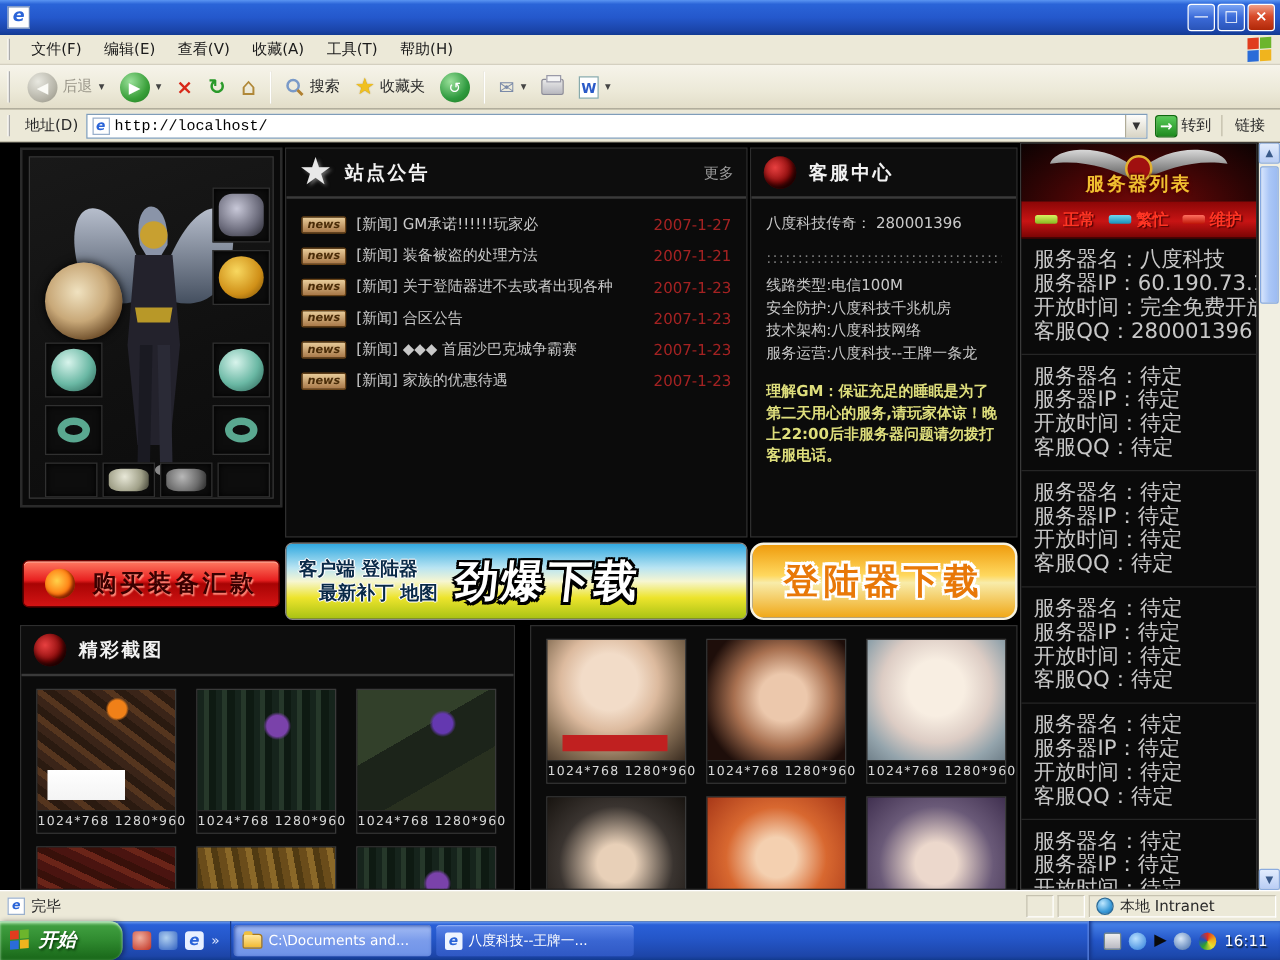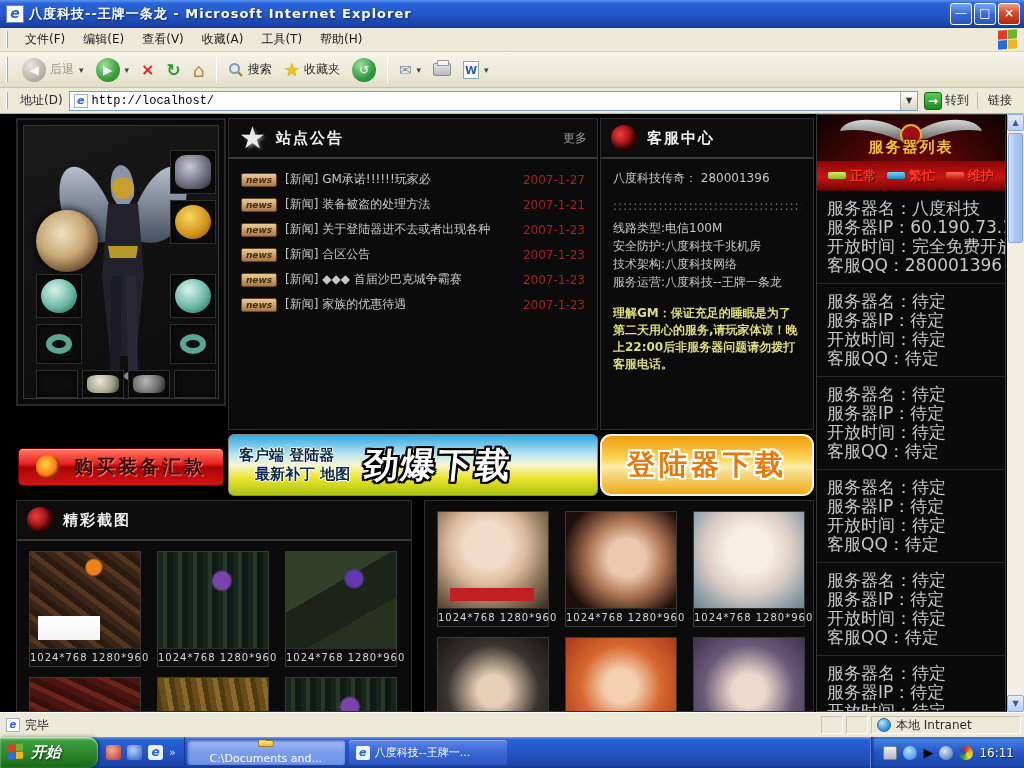--- a/index.html
+++ b/index.html
@@ -202,21 +202,21 @@
   .start-flag { width:17px; height:17px; display:grid; grid-template-columns:7px 7px; grid-template-rows:7px 7px; gap:1px; transform:skewY(-5deg); }
   .start-txt { color:#fff; font-weight:bold; font-style:italic; font-size:15px; text-shadow:1px 1px 2px #0a3a0a; }
   .qlaunch { display:flex; align-items:center; gap:6px; padding:0 8px; border-right:1px solid #1a3a88; height:100%; }
   .ql-ico { width:15px; height:15px; border-radius:3px; }
   .ql-1 { background:radial-gradient(circle at 40% 35%,#f0b0a0,#c03020); }
   .ql-2 { background:radial-gradient(circle at 40% 35%,#b0d0f0,#3060c0); }
   .ql-3 { background:#e8f0ff; color:#2a64d8; font-weight:bold; font-style:italic; font-size:12px; line-height:14px; text-align:center; }
   .ql-more { color:#dfe8ff; font-size:11px; }
   .task { height:25px; width:158px; margin:0 2px; border-radius:3px; display:flex; align-items:center; gap:5px; padding:0 7px;
     color:#fff; font-size:11px; white-space:nowrap; overflow:hidden; }
-  .task.active { background:linear-gradient(180deg,#a5bdf4,#7b9ceb 50%,#6f93e8); box-shadow:inset 1px 1px 3px #3a5ab0;flex-direction:column; }
+  .task.active { background:linear-gradient(180deg,#a5bdf4,#7b9ceb 50%,#6f93e8); box-shadow:inset 1px 1px 3px #3a5ab0; }
   .task.idle { background:linear-gradient(180deg,#5d87ea,#3a66d2 50%,#2f58c4); box-shadow:inset 0 1px 0 #8aa8f0; }
   .task .fold { width:16px; height:12px; background:linear-gradient(180deg,#ffe8a0,#f0b830); border:1px solid #a87818; border-radius:2px 3px 2px 2px; position:relative; }
   .task .fold:before { content:""; position:absolute; top:-3px; left:0; width:7px; height:3px; background:#f0c040; border-radius:2px 2px 0 0; }
   .task .e-ico { width:14px; height:14px; background:#eef4ff; border-radius:2px; color:#2a64d8; font-weight:bold; font-style:italic; font-size:11px; line-height:13px; text-align:center; }
   .tray { margin-left:auto; height:100%; display:flex; align-items:center; gap:6px; padding:0 10px 0 12px;
     border-left:1px solid #5a82e0; box-shadow:inset 2px 0 3px #16368a; background:linear-gradient(180deg,#4a86ec 0%,#2456c8 50%,#1a44a4 100%); }
   .tray-ico { width:14px; height:14px; }
   .ti-kbd { background:linear-gradient(#f0f0f0,#b8b8c0); border:1px solid #788; border-radius:2px; }
   .ti-blue { border-radius:50%; background:radial-gradient(circle at 40% 35%,#b8e0ff,#2a7ad8); }
   .ti-play { color:#0a0a0a; font-size:13px; line-height:14px; width:auto; }
@@ -224,21 +224,20 @@
   .ti-color { border-radius:50%; background:conic-gradient(#e03020,#f0a818,#e8e030,#30a030,#2050c0,#e03020); }
   .clock { color:#fff; font-size:12px; text-shadow:1px 1px 1px #123; }
 </style>
 </head>
 <body>
 
 <div class="ie-window">
 
   <div class="titlebar">
     <span class="app-icon">e</span>
-    <span class="t-text">八度科技--王牌一条龙 - Microsoft Internet Explorer</span>
     <span class="win-btns">
       <span class="win-btn">—</span>
       <span class="win-btn">□</span>
       <span class="win-btn close">×</span>
     </span>
   </div>
 
   <div class="menubar">
     <span class="grip"></span>
     <span class="menu-item">文件(F)</span>

